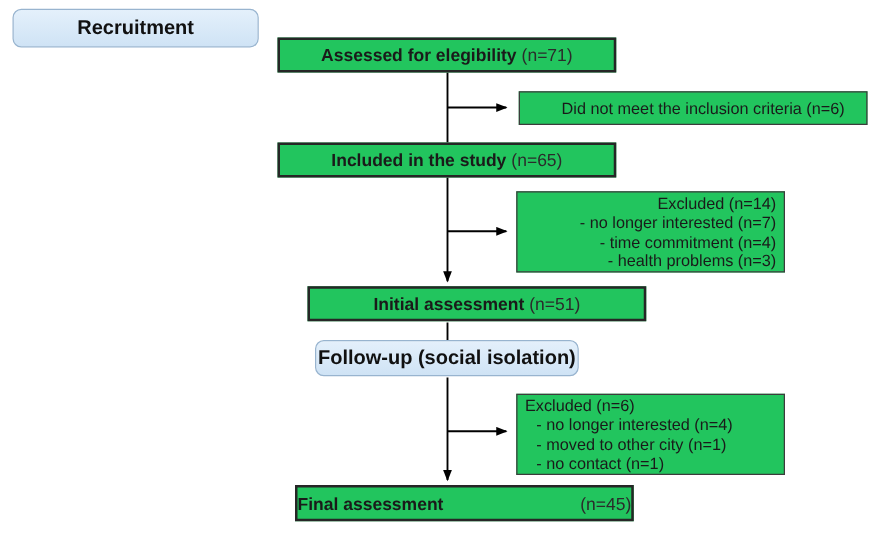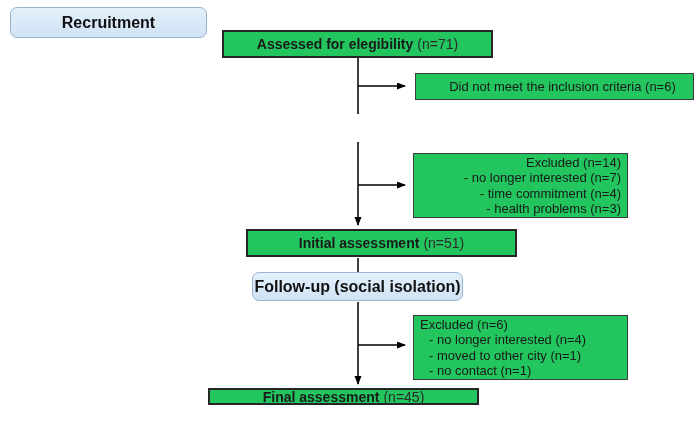--- a/index.html
+++ b/index.html
@@ -62,21 +62,21 @@
   .excluded-box .item { padding-left: 9px; }
   
   .pos-recruitment { left: 10px;  top: 7px;   width: 197px; height: 31px; }
   .pos-assessed    { left: 222px; top: 30px;  width: 271px; height: 28px; }
   .pos-didnotmeet  { left: 415px; top: 73px;  width: 279px; height: 27px; padding-left: 16px; }
   .pos-included    { left: 222px; top: 114px; width: 271px; height: 28px; }
   .pos-excluded14  { left: 413px; top: 153px; width: 215px; height: 65px; align-items: flex-end; }
   .pos-initial     { left: 222px; top: 229px; width: 271px; height: 28px; margin-left: 24px; }
   .pos-followup    { left: 252px; top: 272px; width: 211px; height: 29px; }
   .pos-excluded6   { left: 413px; top: 315px; width: 215px; height: 65px; }
-  .pos-final       { left: 208px; top: 388px; width: 271px; height: 17px; }
+  .pos-final       { left: 236px; top: 388px; width: 271px; height: 29px; justify-content: space-between; }
 </style>
 </head>
 <body>
 
 <div class="canvas">
 
   <svg class="connectors" width="700" height="426" viewBox="0 0 700 426">
     <defs>
       <marker id="ah" markerUnits="userSpaceOnUse" markerWidth="10" markerHeight="10" refX="8" refY="3.5" orient="auto">
         <path d="M0,0 L9,3.5 L0,7 Z" fill="#000000"></path>
@@ -104,20 +104,24 @@
 
   <div class="box main-box pos-assessed">
     <span class="bold">Assessed for elegibility</span>
     <span class="n">(n=71)</span>
   </div>
 
   <div class="box side-box pos-didnotmeet">
     <span>Did not meet the inclusion criteria (n=6)</span>
   </div>
 
+  <div class="box main-box pos-included">
+    <span class="bold">Included in the study</span>
+    <span class="n">(n=65)</span>
+  </div>
 
   <div class="box side-box excluded-box pos-excluded14">
     <span>Excluded (n=14)</span>
     <span class="item">- no longer interested (n=7)</span>
     <span class="item">- time commitment (n=4)</span>
     <span class="item">- health problems (n=3)</span>
   </div>
 
   <div class="box main-box pos-initial">
     <span class="bold">Initial assessment</span>

